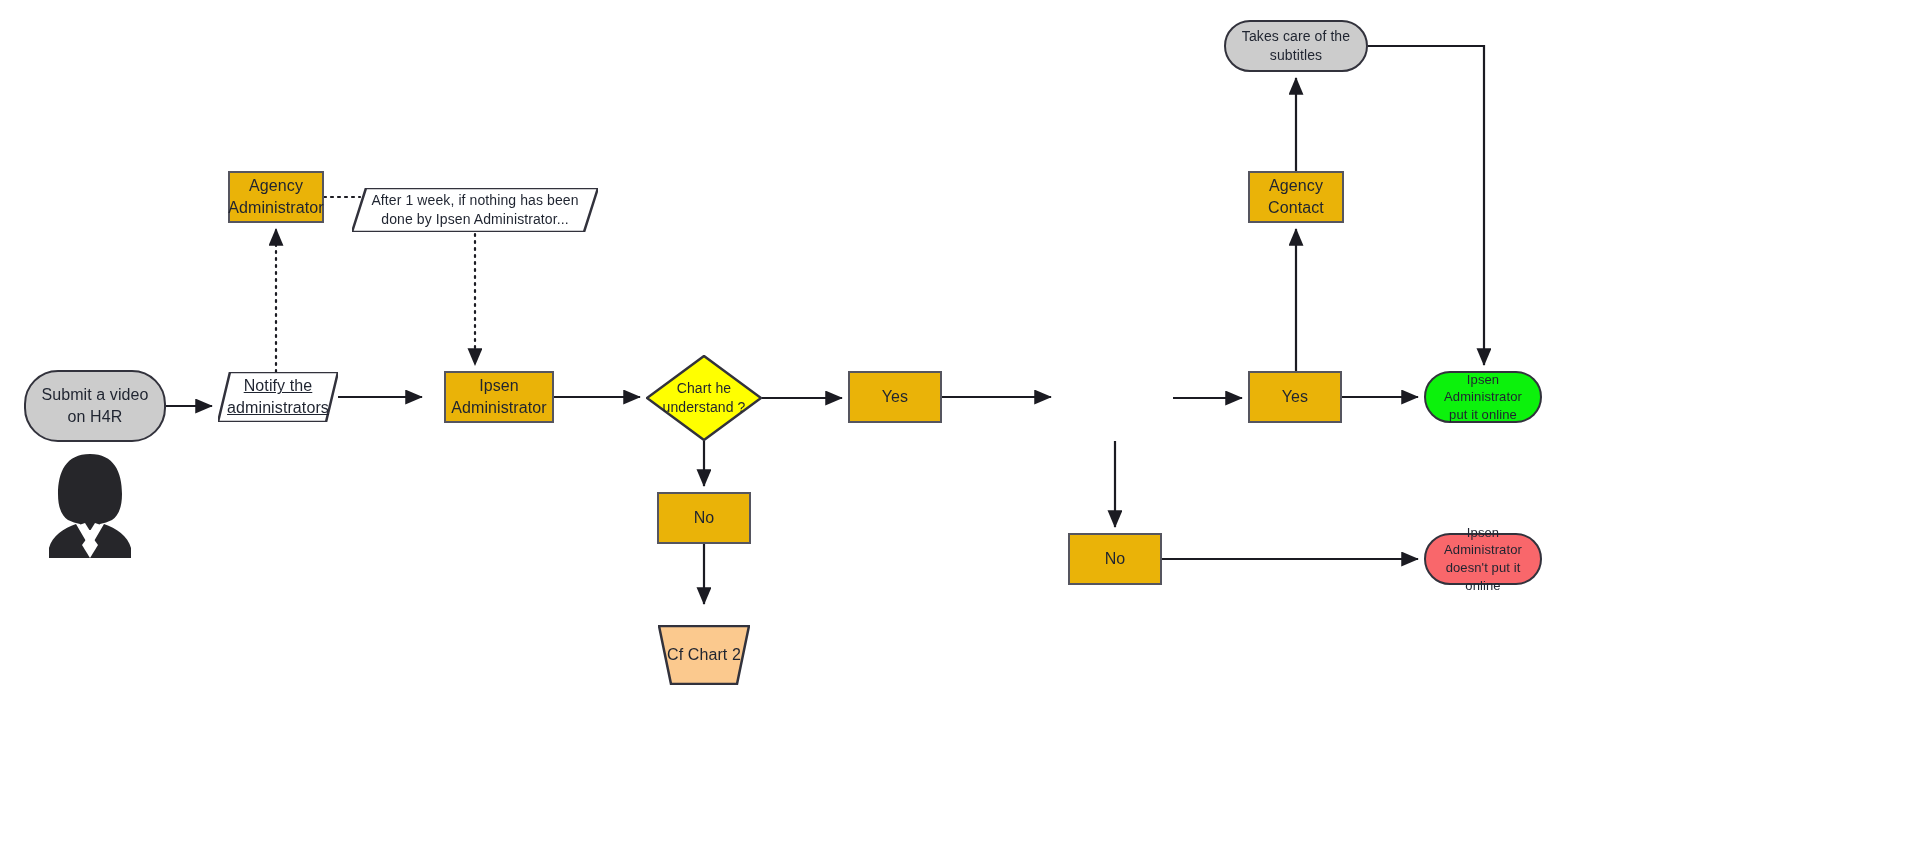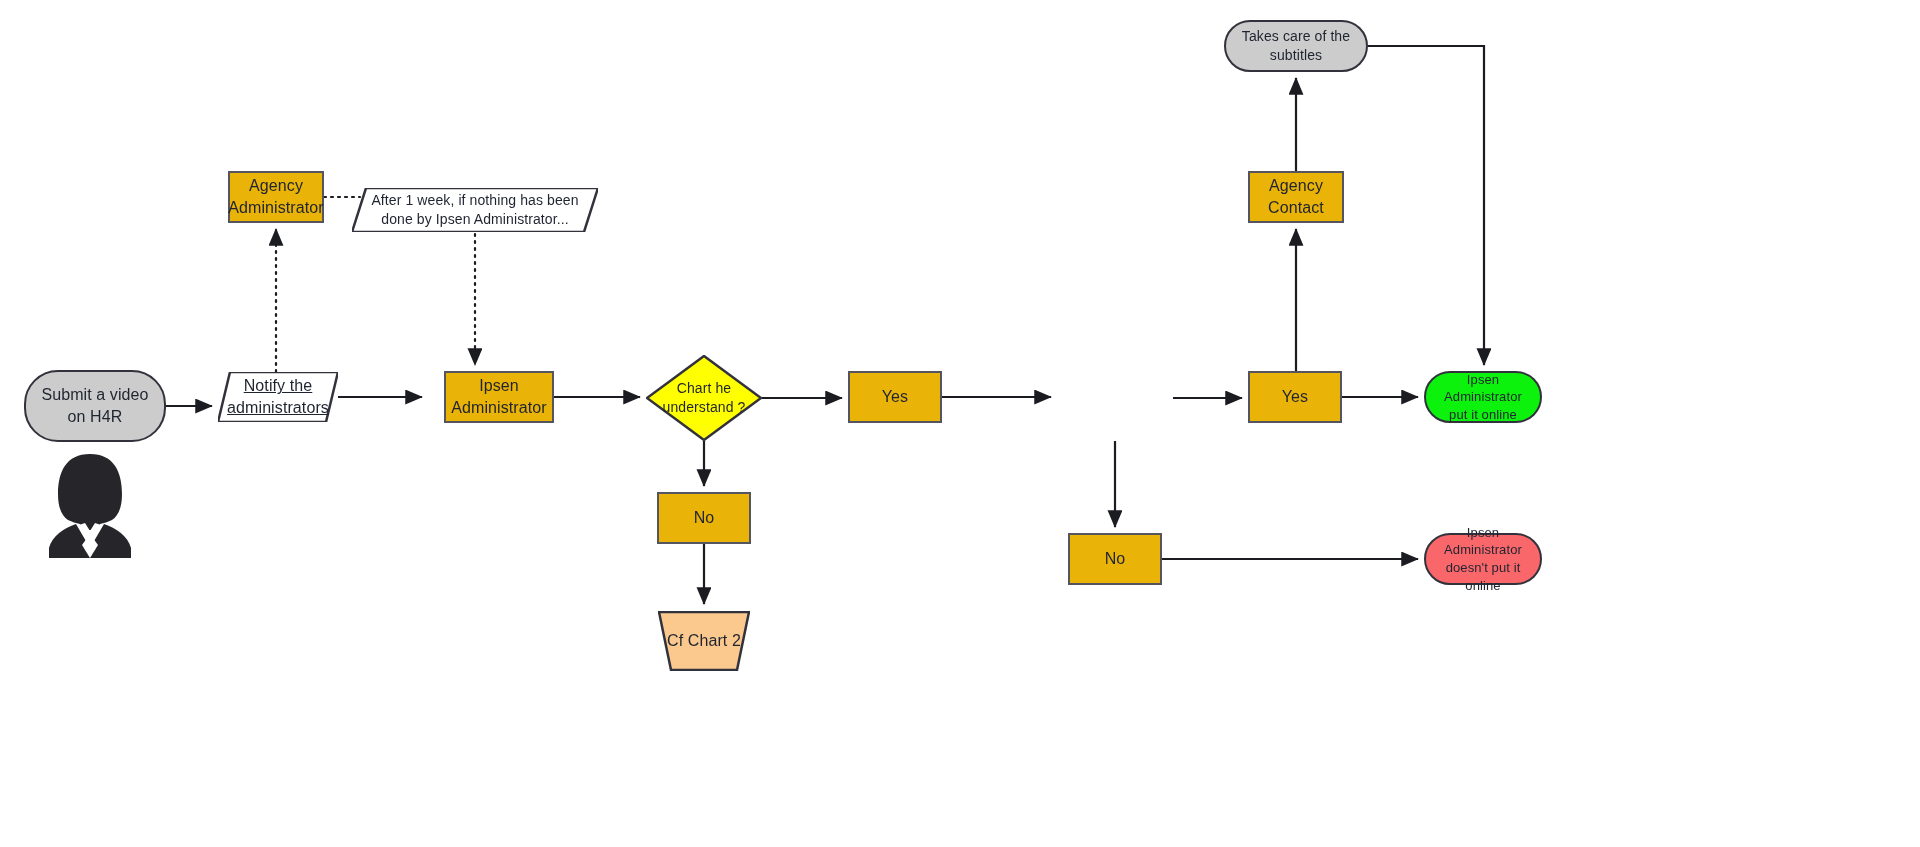--- a/index.html
+++ b/index.html
@@ -167,21 +167,21 @@
   </div>
 
   <div class="node shape-rect fill-blue" style="left:848px; top:371px; width:94px; height:52px;">
     <span class="lbl">Yes</span>
   </div>
 
   <div class="node shape-rect fill-blue" style="left:657px; top:492px; width:94px; height:52px;">
     <span class="lbl">No</span>
   </div>
 
-  <div class="node shape-trap" style="left:658px; top:611px; width:92px; height:60px;">
+  <div class="node shape-trap" style="left:658px; top:625px; width:92px; height:60px;">
     <svg class="trapSvg" viewBox="0 0 92 60" preserveAspectRatio="none">
       <polygon points="1,1 91,1 79,59 13,59" fill="#fbc98e" stroke="#32323c" stroke-width="2.5"></polygon>
     </svg>
     <span class="lbl">Cf Chart 2</span>
   </div>
 
 
   <div class="node shape-rect fill-blue" style="left:1248px; top:371px; width:94px; height:52px;">
     <span class="lbl">Yes</span>
   </div>

